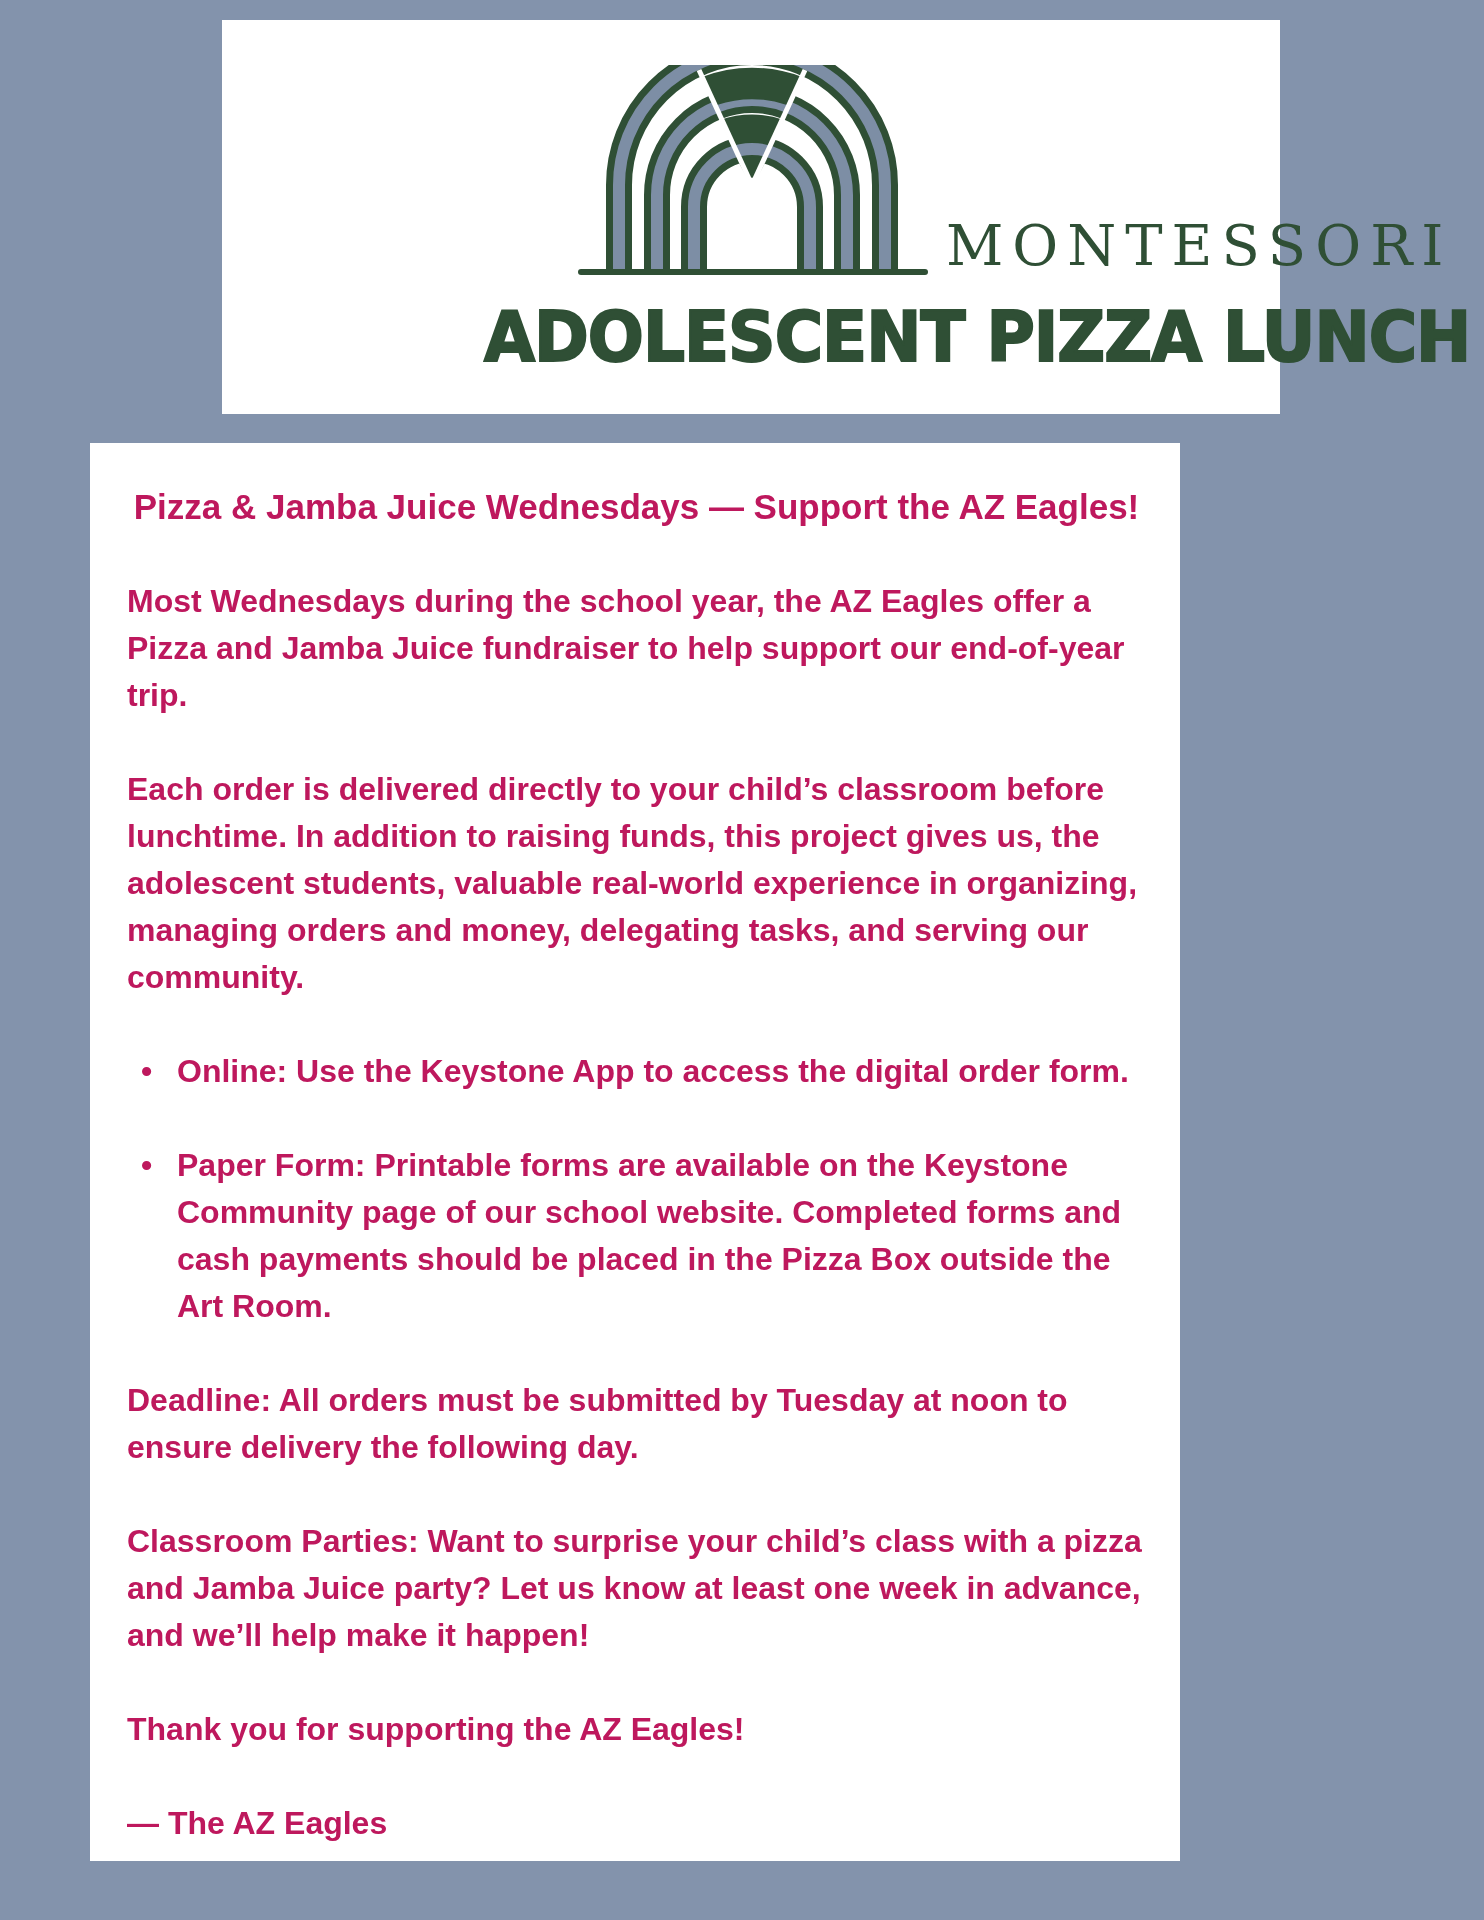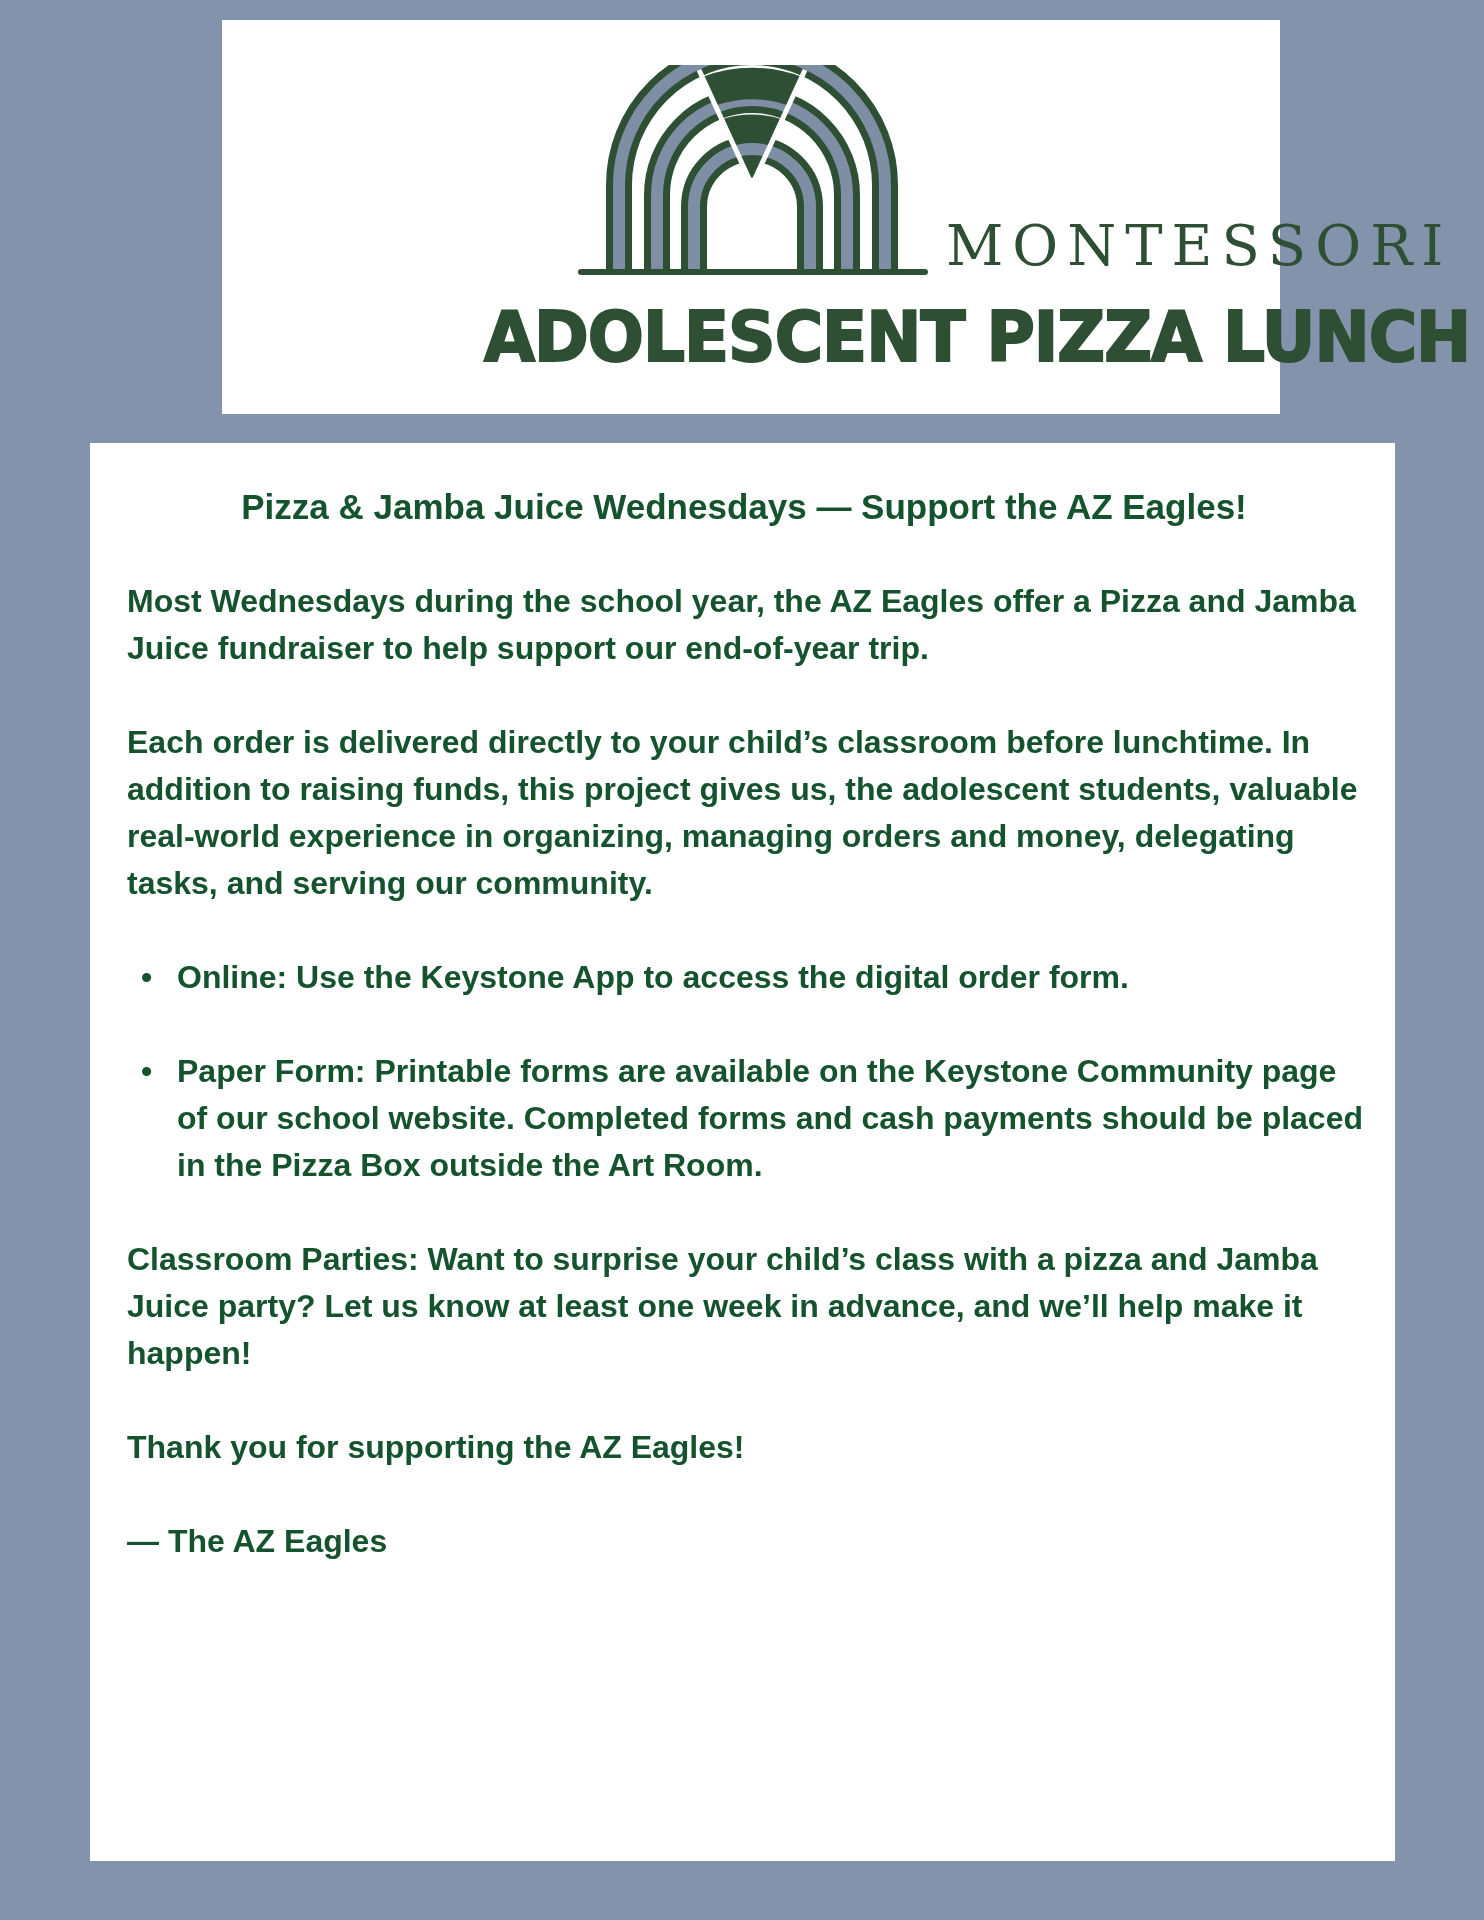--- a/index.html
+++ b/index.html
@@ -50,25 +50,25 @@
     color: #2f4f35;
     line-height: 1;
     white-space: nowrap;
     transform: scaleY(1.05);
     letter-spacing: -1px;
     -webkit-text-stroke: 2px #2f4f35;
   }
   .content-box {
     position: absolute;
     left: 90px; top: 443px;
-    width: 1305px; height: 1418px;
+    width: 1090px; height: 1418px;
     background: #ffffff;
     box-sizing: border-box;
     padding: 40px 26px 0 29px;
-    color: #14532d;
+    color: #be185d;
     font-family: "Liberation Sans", sans-serif;
     font-weight: bold;
     font-size: 32px;
     line-height: 47px;
   }
   .content-heading {
     text-align: center;
     font-size: 35px;
     margin: 0 0 48px 0;
     line-height: 47px;
@@ -126,16 +126,17 @@
   <ul class="list">
     <li>
       <span class="bullet">•</span>
       <span>Online: Use the Keystone App to access the digital order form.</span>
     </li>
     <li>
       <span class="bullet">•</span>
       <span>Paper Form: Printable forms are available on the Keystone Community page of our school website. Completed forms and cash payments should be placed in the Pizza Box outside the Art Room.</span>
     </li>
   </ul>
+  <p class="para">Deadline: All orders must be submitted by Tuesday at noon to ensure delivery the following day.</p>
   <p class="para">Classroom Parties: Want to surprise your child’s class with a pizza and Jamba Juice party? Let us know at least one week in advance, and we’ll help make it happen!</p>
   <p class="para">Thank you for supporting the AZ Eagles!</p>
   <p class="para">— The AZ Eagles</p>
 </div>
 
 </body></html>

